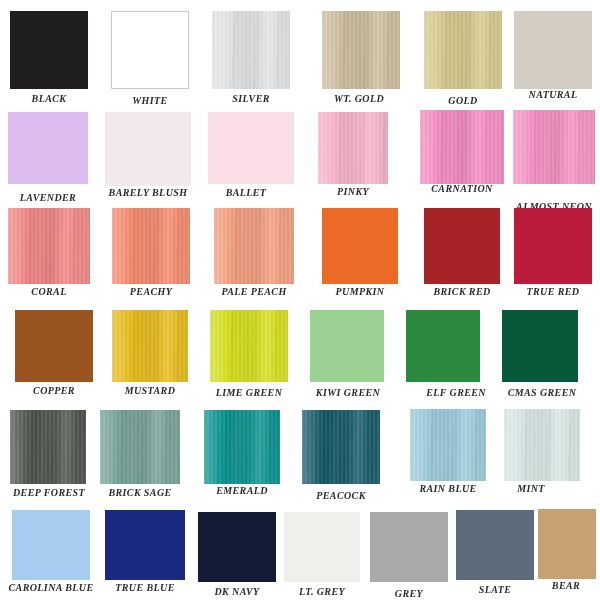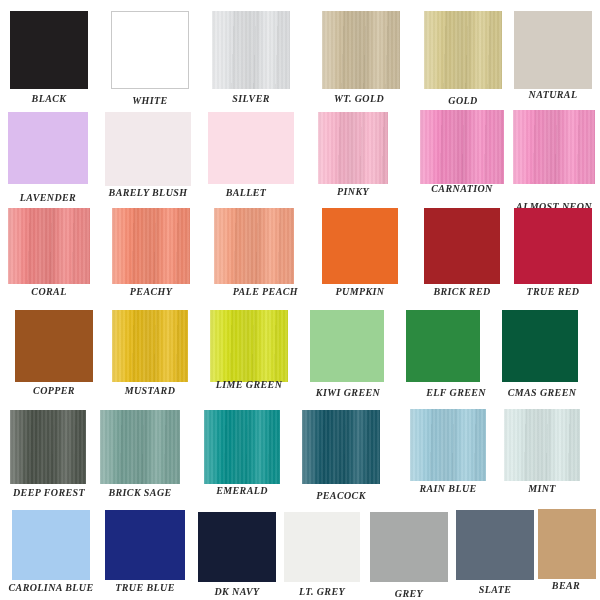--- a/index.html
+++ b/index.html
@@ -138,21 +138,21 @@
       <div class="swatch thread cone" style="width: 82px; height: 76px; background: rgb(240, 131, 130);"></div>
     </div>
     <div class="label" style="left: 8px; top: 286px; width: 82px; text-align: center;">CORAL</div>
     <div class="cell" style="left: 112px; top: 208px; width: 78px; height: 76px;">
       <div class="swatch thread cone" style="width: 78px; height: 76px; background: rgb(245, 135, 108);"></div>
     </div>
     <div class="label" style="left: 110px; top: 286px; width: 82px; text-align: center;">PEACHY</div>
     <div class="cell" style="left: 214px; top: 208px; width: 80px; height: 76px;">
       <div class="swatch thread cone" style="width: 80px; height: 76px; background: rgb(244, 156, 124);"></div>
     </div>
-    <div class="label" style="left: 210px; top: 286px; width: 88px; text-align: right;">PALE PEACH</div>
+    <div class="label" style="left: 210px; top: 286px; width: 88px; text-align: center;">PALE PEACH</div>
     <div class="cell" style="left: 322px; top: 208px; width: 76px; height: 76px;">
       <div class="swatch paper" style="width: 76px; height: 76px; background: rgb(234, 106, 38);"></div>
     </div>
     <div class="label" style="left: 320px; top: 286px; width: 80px; text-align: center;">PUMPKIN</div>
     <div class="cell" style="left: 424px; top: 208px; width: 76px; height: 76px;">
       <div class="swatch paper" style="width: 76px; height: 76px; background: rgb(165, 34, 38);"></div>
     </div>
     <div class="label" style="left: 420px; top: 286px; width: 84px; text-align: center;">BRICK RED</div>
     <div class="cell" style="left: 514px; top: 208px; width: 78px; height: 76px;">
       <div class="swatch paper" style="width: 78px; height: 76px; background: rgb(188, 28, 60);"></div>
@@ -162,21 +162,21 @@
       <div class="swatch paper" style="width: 78px; height: 72px; background: rgb(154, 84, 32);"></div>
     </div>
     <div class="label" style="left: 13px; top: 385px; width: 82px; text-align: center;">COPPER</div>
     <div class="cell" style="left: 112px; top: 310px; width: 76px; height: 72px;">
       <div class="swatch thread cone" style="width: 76px; height: 72px; background: rgb(232, 187, 22);"></div>
     </div>
     <div class="label" style="left: 108px; top: 385px; width: 84px; text-align: center;">MUSTARD</div>
     <div class="cell" style="left: 210px; top: 310px; width: 78px; height: 72px;">
       <div class="swatch thread cone" style="width: 78px; height: 72px; background: rgb(213, 224, 23);"></div>
     </div>
-    <div class="label" style="left: 205px; top: 379px; width: 88px; text-align: center;">LIME GREEN</div>
+    <div class="label" style="left: 205px; top: 387px; width: 88px; text-align: center;">LIME GREEN</div>
     <div class="cell" style="left: 310px; top: 310px; width: 74px; height: 72px;">
       <div class="swatch paper" style="width: 74px; height: 72px; background: rgb(155, 210, 148);"></div>
     </div>
     <div class="label" style="left: 305px; top: 387px; width: 86px; text-align: center;">KIWI GREEN</div>
     <div class="cell" style="left: 406px; top: 310px; width: 74px; height: 72px;">
       <div class="swatch paper" style="width: 74px; height: 72px; background: rgb(44, 138, 64);"></div>
     </div>
     <div class="label" style="left: 402px; top: 387px; width: 84px; text-align: right;">ELF GREEN</div>
     <div class="cell" style="left: 502px; top: 310px; width: 76px; height: 72px;">
       <div class="swatch paper" style="width: 76px; height: 72px; background: rgb(7, 89, 58);"></div>
@@ -198,21 +198,21 @@
       <div class="swatch thread cone" style="width: 78px; height: 74px; background: rgb(19, 85, 102);"></div>
     </div>
     <div class="label" style="left: 300px; top: 490px; width: 82px; text-align: center;">PEACOCK</div>
     <div class="cell" style="left: 410px; top: 409px; width: 76px; height: 72px;">
       <div class="swatch thread cone" style="width: 76px; height: 72px; background: rgb(156, 203, 219);"></div>
     </div>
     <div class="label" style="left: 406px; top: 483px; width: 84px; text-align: center;">RAIN BLUE</div>
     <div class="cell" style="left: 504px; top: 409px; width: 76px; height: 72px;">
       <div class="swatch thread cone" style="width: 76px; height: 72px; background: rgb(216, 232, 230);"></div>
     </div>
-    <div class="label" style="left: 502px; top: 483px; width: 80px; text-align: center;">MINT</div>
+    <div class="label" style="left: 491px; top: 483px; width: 80px; text-align: center;">MINT</div>
     <div class="cell" style="left: 12px; top: 510px; width: 78px; height: 70px;">
       <div class="swatch paper" style="width: 78px; height: 70px; background: rgb(167, 204, 240);"></div>
     </div>
     <div class="label" style="left: 4px; top: 582px; width: 94px; text-align: center;">CAROLINA BLUE</div>
     <div class="cell" style="left: 105px; top: 510px; width: 80px; height: 70px;">
       <div class="swatch paper" style="width: 80px; height: 70px; background: rgb(28, 41, 128);"></div>
     </div>
     <div class="label" style="left: 100px; top: 582px; width: 90px; text-align: center;">TRUE  BLUE</div>
     <div class="cell" style="left: 198px; top: 512px; width: 78px; height: 70px;">
       <div class="swatch paper" style="width: 78px; height: 70px; background: rgb(21, 29, 54);"></div>

